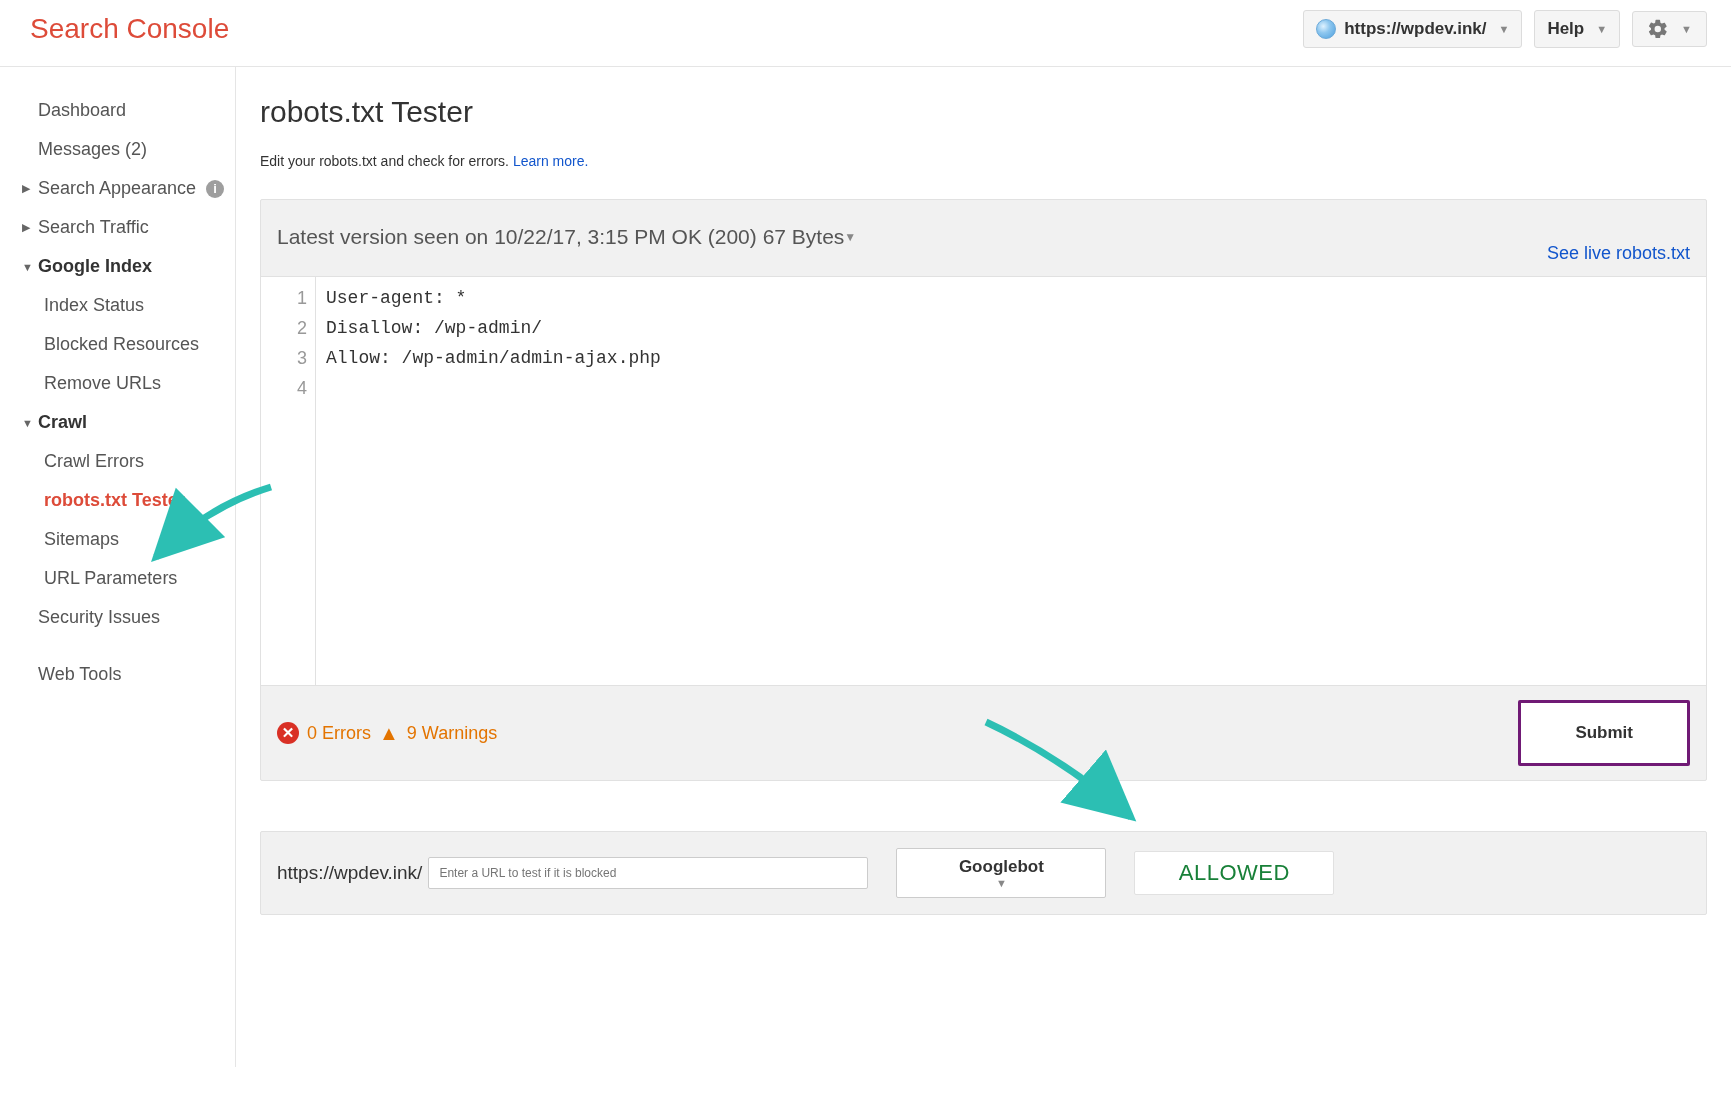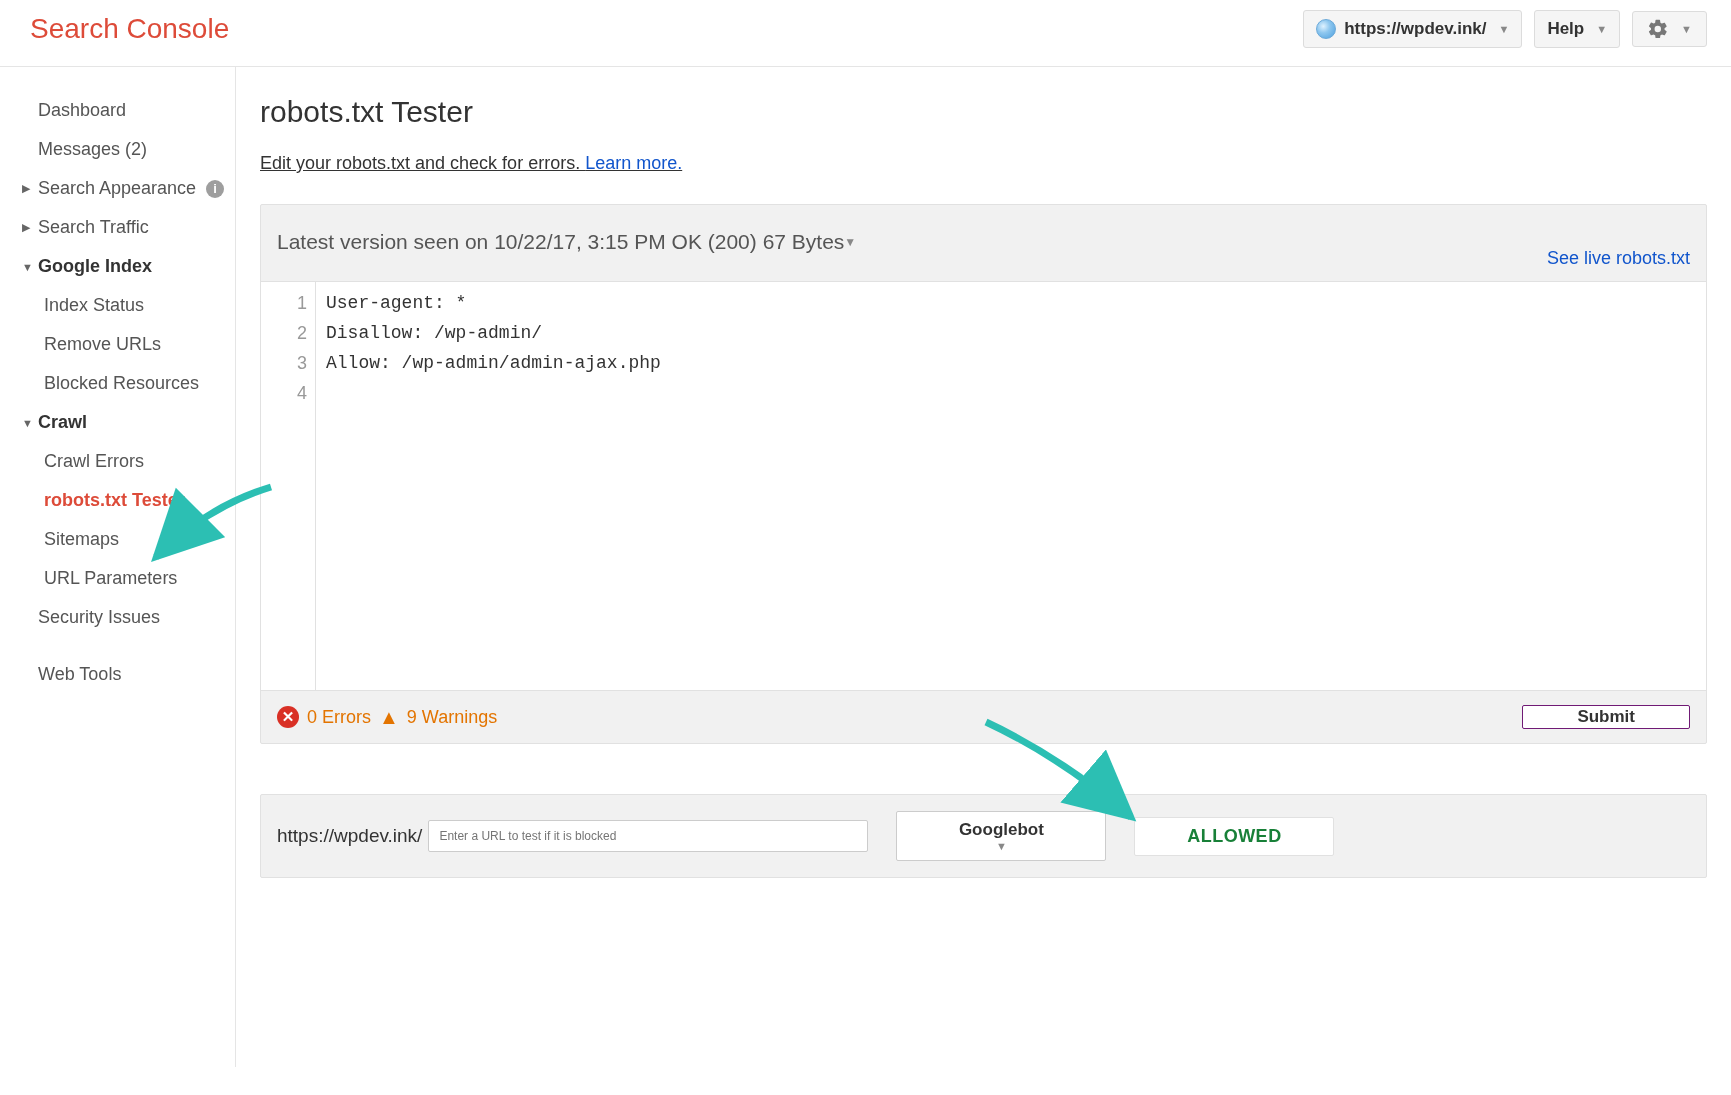--- a/index.html
+++ b/index.html
@@ -21,45 +21,45 @@
 .nav-item.level1 { padding-left: 14px; }
 .nav-item.level2 { padding-left: 36px; }
 .nav-item.active { color: #dd4b39; font-weight: 700; }
 .tri { font-size: 11px; color: #666; width: 10px; display: inline-block; }
 .tri.right::before { content: "▶"; }
 .tri.down::before { content: "▼"; }
 .info-circle { width: 18px; height: 18px; border-radius: 50%; background: #9e9e9e; color: #fff; font-size: 13px; font-weight: 700; display: inline-flex; align-items: center; justify-content: center; margin-left: 4px; }
 
 .main { flex: 1; padding: 28px 24px 40px 24px; position: relative; }
 .page-title { font-size: 30px; color: #333; font-weight: 400; margin-bottom: 24px; }
-.subtitle { font-size: 18px; color: #333; margin-bottom: 30px; text-decoration: underline; }
+.subtitle { font-size: 14px; color: #333; margin-bottom: 30px; }
 .subtitle a { color: #1155cc; text-decoration: none; }
 
 .panel { background: #f1f1f1; border: 1px solid #e1e1e1; border-radius: 2px; }
 .panel-head { display: flex; justify-content: space-between; align-items: center; padding: 10px 16px 12px 16px; }
 .panel-head-left { font-size: 21px; color: #555; display: flex; align-items: center; }
 .panel-head-left .caret { font-size: 12px; color: #888; }
 .see-live { color: #1155cc; font-size: 18px; text-decoration: none; margin-top: 33px; }
 
 .editor { background: #fff; border-top: 1px solid #e1e1e1; border-bottom: 1px solid #e1e1e1; font-family: "Courier New", Courier, monospace; font-size: 18px; min-height: 410px; display: flex; }
 .gutter { width: 55px; border-right: 1px solid #e1e1e1; color: #999; text-align: right; padding: 6px 8px 6px 0; line-height: 30px; font-family: Arial, sans-serif; font-size: 18px; }
 .code { padding: 6px 10px; line-height: 30px; color: #333; white-space: pre; }
 
 .panel-foot { display: flex; justify-content: space-between; align-items: center; padding: 14px 16px; }
 .status-left { display: flex; align-items: center; gap: 8px; font-size: 18px; color: #e37400; }
 .err-icon { width: 22px; height: 22px; border-radius: 50%; background: #d93025; color: #fff; font-weight: 700; display: inline-flex; align-items: center; justify-content: center; font-size: 15px; }
 .warn-icon { color: #e37400; font-size: 20px; }
-.submit-btn { background: #fff; border: 1px solid #701a75; color: #333; font-size: 17px; font-weight: 700; padding: 1px 54px; border-radius: 2px; cursor: pointer; }
+.submit-btn { background: #fff; border: 3px solid #701a75; color: #333; font-size: 17px; font-weight: 700; padding: 20px 54px; border-radius: 2px; cursor: pointer; }
 
 .test-row { margin-top: 50px; background: #f1f1f1; border: 1px solid #e1e1e1; border-radius: 2px; padding: 16px; display: flex; align-items: center; gap: 4px; }
 .url-prefix { font-size: 19px; color: #333; padding-right: 2px; }
 .url-input { flex: 1; max-width: 440px; border: 1px solid #ccc; border-radius: 2px; padding: 8px 10px; font-size: 12px; color: #888; background: #fff; }
 .bot-select { margin-left: 24px; width: 210px; background: #fff; border: 1px solid #ccc; border-radius: 2px; padding: 8px 12px; font-size: 17px; font-weight: 700; color: #333; display: flex; justify-content: space-between; align-items: center; cursor: pointer; flex-direction: column; }
 .result-box { margin-left: 24px; width: 200px; background: #fff; border: 1px solid #e1e1e1; border-radius: 2px; padding: 8px 12px; text-align: center; }
-.allowed { color: #188038; font-weight: 700; font-size: 18px; letter-spacing: 0.5px; }
+.allowed { color: #188038; font-weight: 400; font-size: 22px; letter-spacing: 0.5px; }
 
 .arrow-svg { position: absolute; pointer-events: none; }
 .gear-svg { width: 22px; height: 22px; }
 </style>
 </head>
 <body>
 
 <div class="topbar">
   <div class="logo">Search Console</div>
   <div class="topbar-right">
@@ -101,24 +101,24 @@
         <span>Search Traffic</span>
       </div>
     <div class="nav-item level1" style="font-weight:700;color:#333;">
         <span class="tri down"></span>
         <span>Google Index</span>
       </div>
     <div class="nav-item level2">
         <span>Index Status</span>
       </div>
     <div class="nav-item level2">
+        <span>Blocked Resources</span>
+      </div>
+    <div class="nav-item level2">
         <span>Remove URLs</span>
-      </div>
-    <div class="nav-item level2">
-        <span>Blocked Resources</span>
       </div>
     <div class="nav-item level1" style="font-weight:700;color:#333;">
         <span class="tri down"></span>
         <span>Crawl</span>
       </div>
     <div class="nav-item level2">
         <span>Crawl Errors</span>
       </div>
     <div class="nav-item level2 active">
         <span>robots.txt Tester</span>

